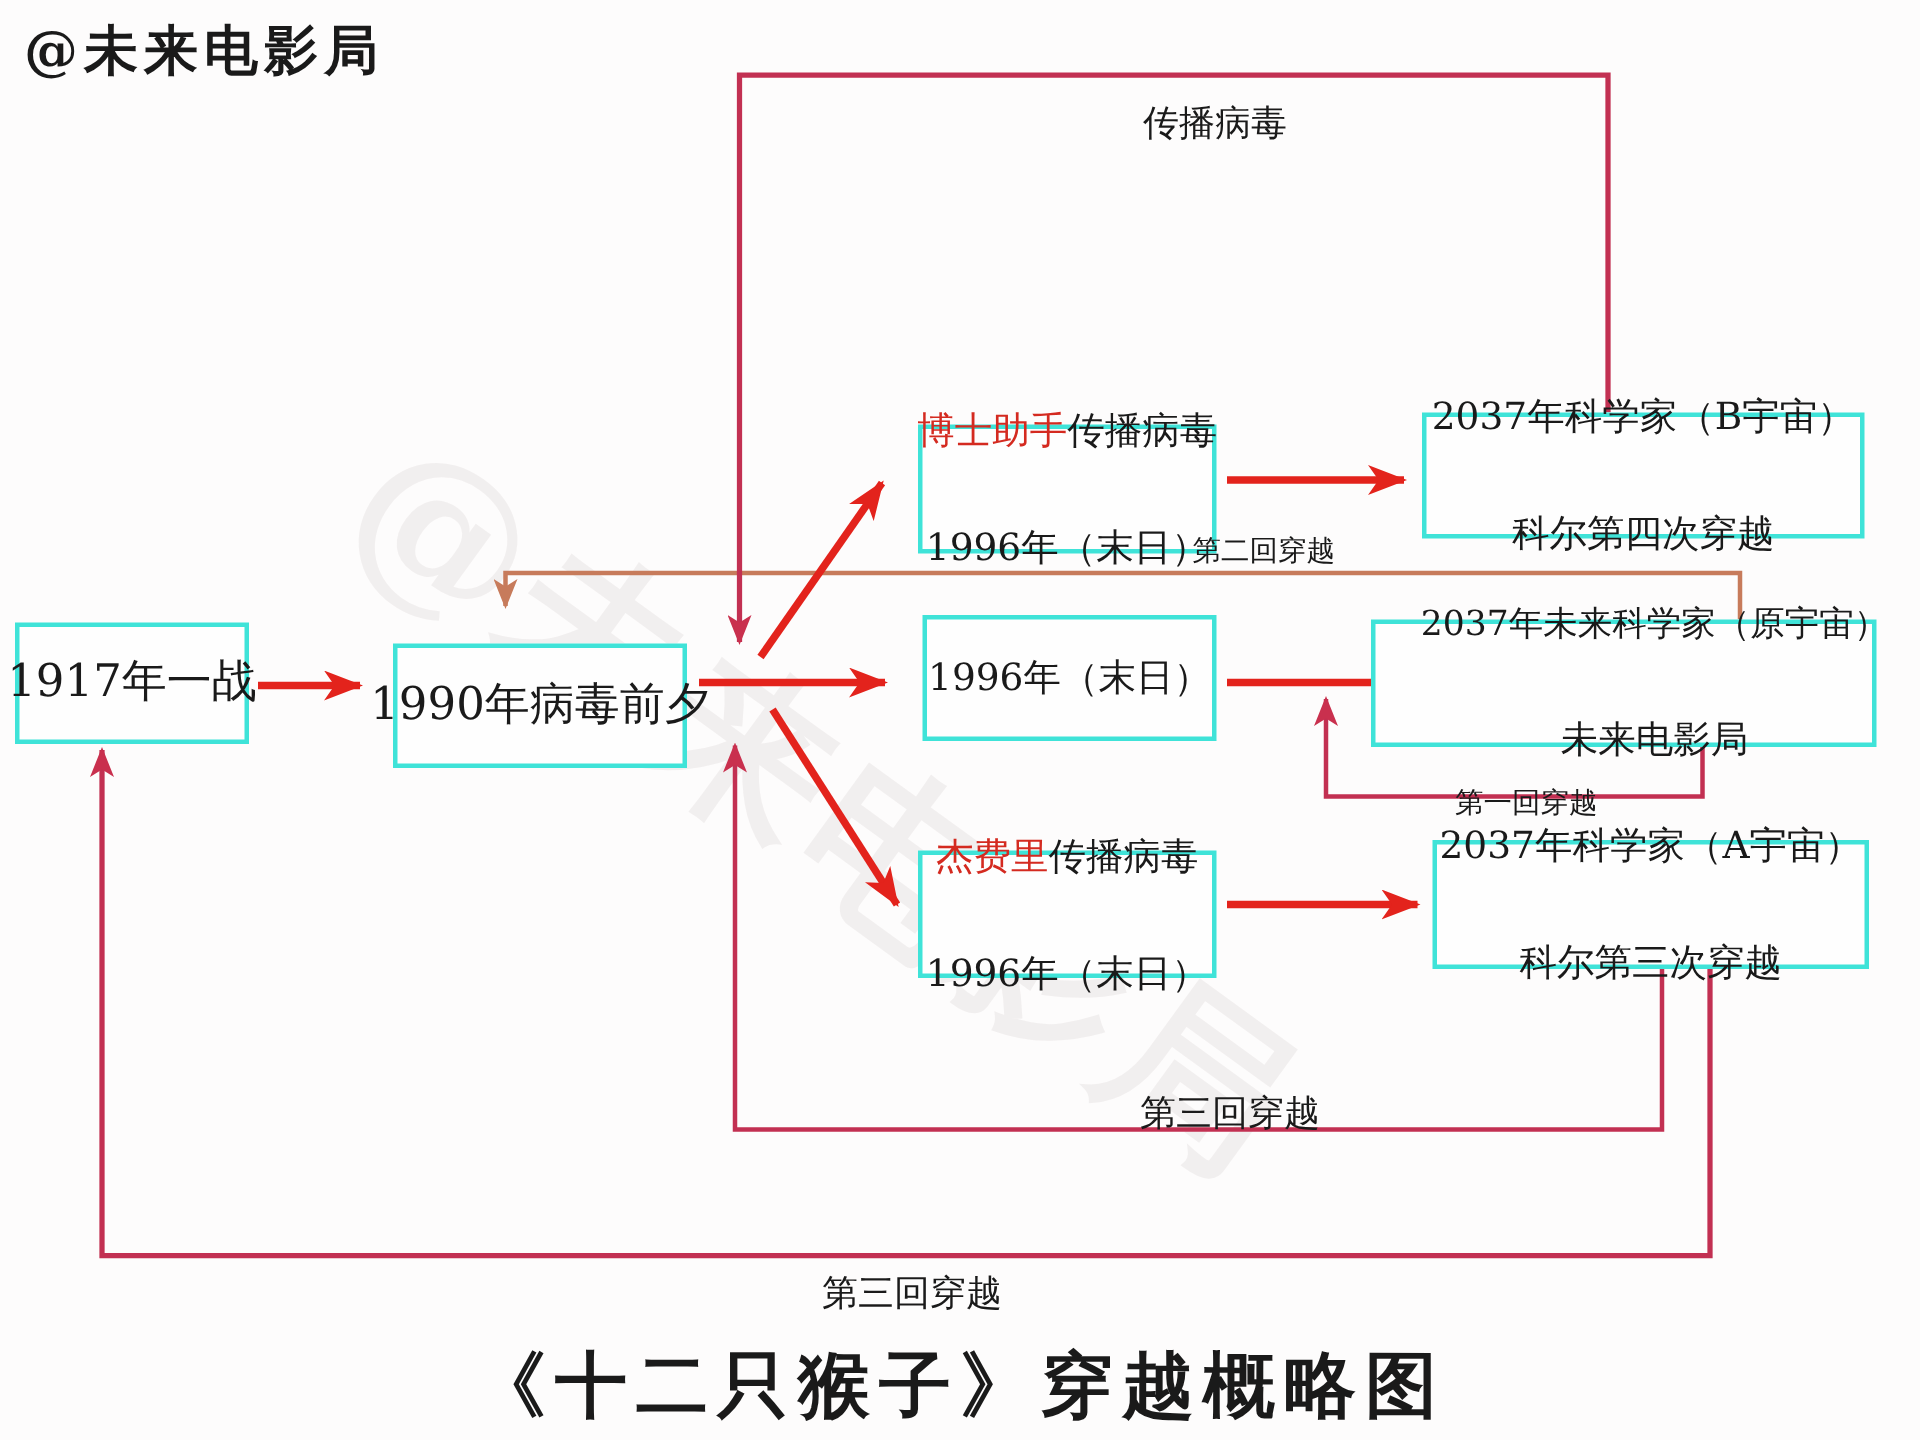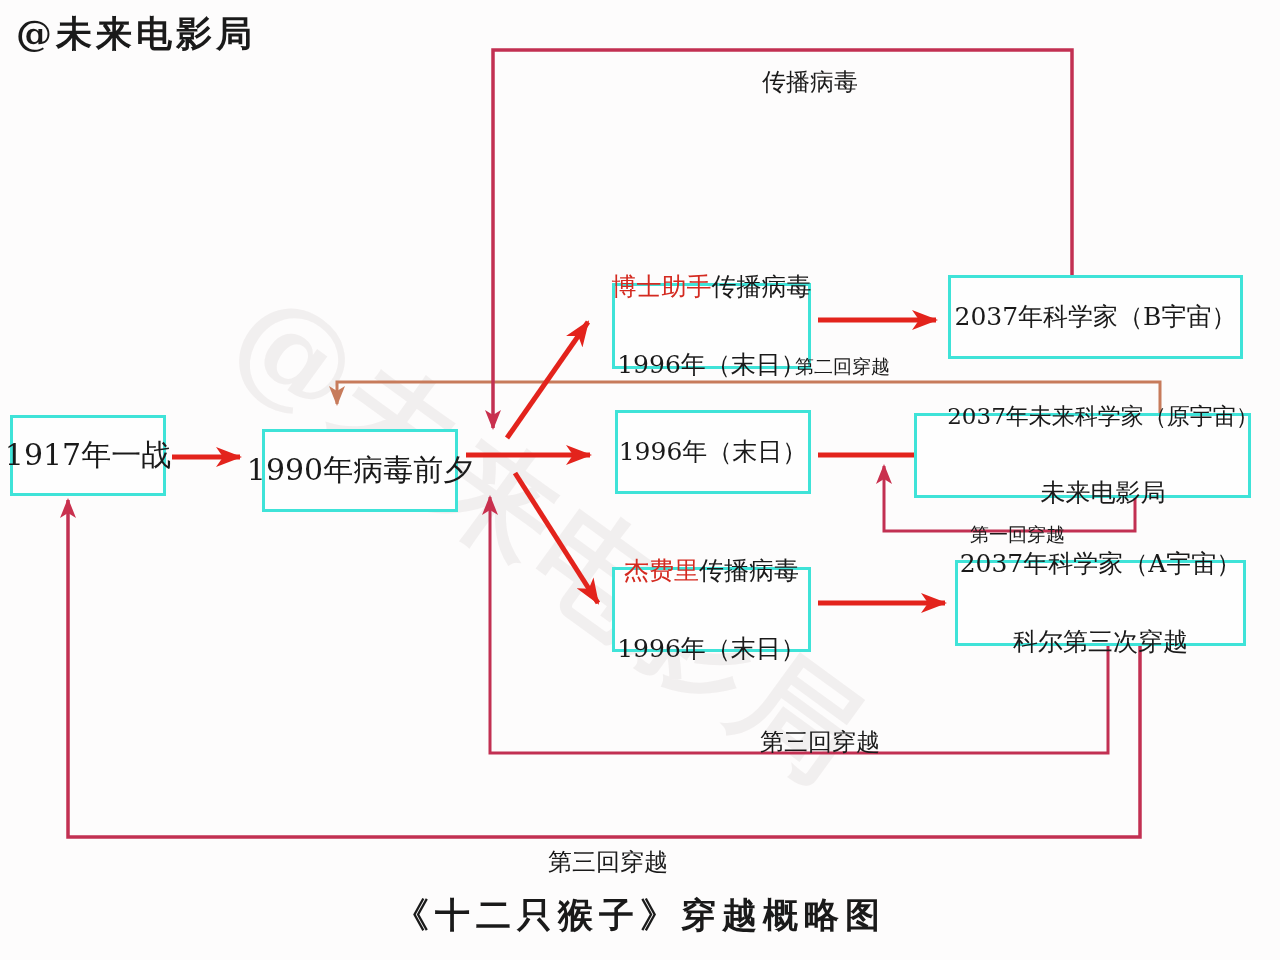--- a/index.html
+++ b/index.html
@@ -17,21 +17,21 @@
   .fs26{font-size:30px;} .fs25{font-size:25px;} .fs23{font-size:23px;}
   .hl{color:var(--hl);}
   .edge-label{position:absolute;z-index:4;text-align:center;white-space:nowrap;}
   .big-label{font-size:24px;}
   .small-label{font-size:19px;}
   .wm-topleft{position:absolute;left:16px;top:10px;font-size:36px;font-weight:bold;
               letter-spacing:4px;z-index:5;}
   .wm-center{position:absolute;left:295px;top:255px;z-index:1;font-size:118px;
              color:var(--wm);opacity:.55;transform:rotate(36deg);transform-origin:0 0;
              white-space:nowrap;letter-spacing:6px;font-weight:bold;}
-  .title{position:absolute;left:0;right:0;top:892px;text-align:center;font-size:35px;
+  .title{position:absolute;left:0;right:0;top:892px;text-align:center;font-size:48px;
          font-weight:bold;letter-spacing:6px;z-index:5;}
 </style>
 </head>
 <body>
 
 <div class="wm-center">@未来电影局</div>
 
 <svg class="wires" viewBox="0 0 1280 960" xmlns="http://www.w3.org/2000/svg">
   <defs>
     <marker id="ah-red" markerUnits="userSpaceOnUse" markerWidth="26" markerHeight="20" refX="24" refY="10" orient="auto">
@@ -109,20 +109,21 @@
 
 <div class="node" style="left:612px;top:567px;width:193px;height:79px;">
   <div class="l1 fs25">
     <span class="hl">杰费里</span><span>传播病毒</span>
   </div>
   <div class="l2 fs25">1996年（末日）</div>
 </div>
 
 <div class="node" style="left:948px;top:275px;width:289px;height:78px;">
   <div class="l1 fs25">2037年科学家（B宇宙）</div>
+  <div class="l2 fs25">科尔第四次穿越</div>
 </div>
 
 <div class="node" style="left:914px;top:413px;width:290px;height:79px;padding-left:41px;">
   <div class="l1 fs23">2037年未来科学家（原宇宙）</div>
   <div class="l2 fs25">未来电影局</div>
 </div>
 
 <div class="node" style="left:955px;top:560px;width:285px;height:80px;">
   <div class="l1 fs25">2037年科学家（A宇宙）</div>
   <div class="l2 fs25">科尔第三次穿越</div>

